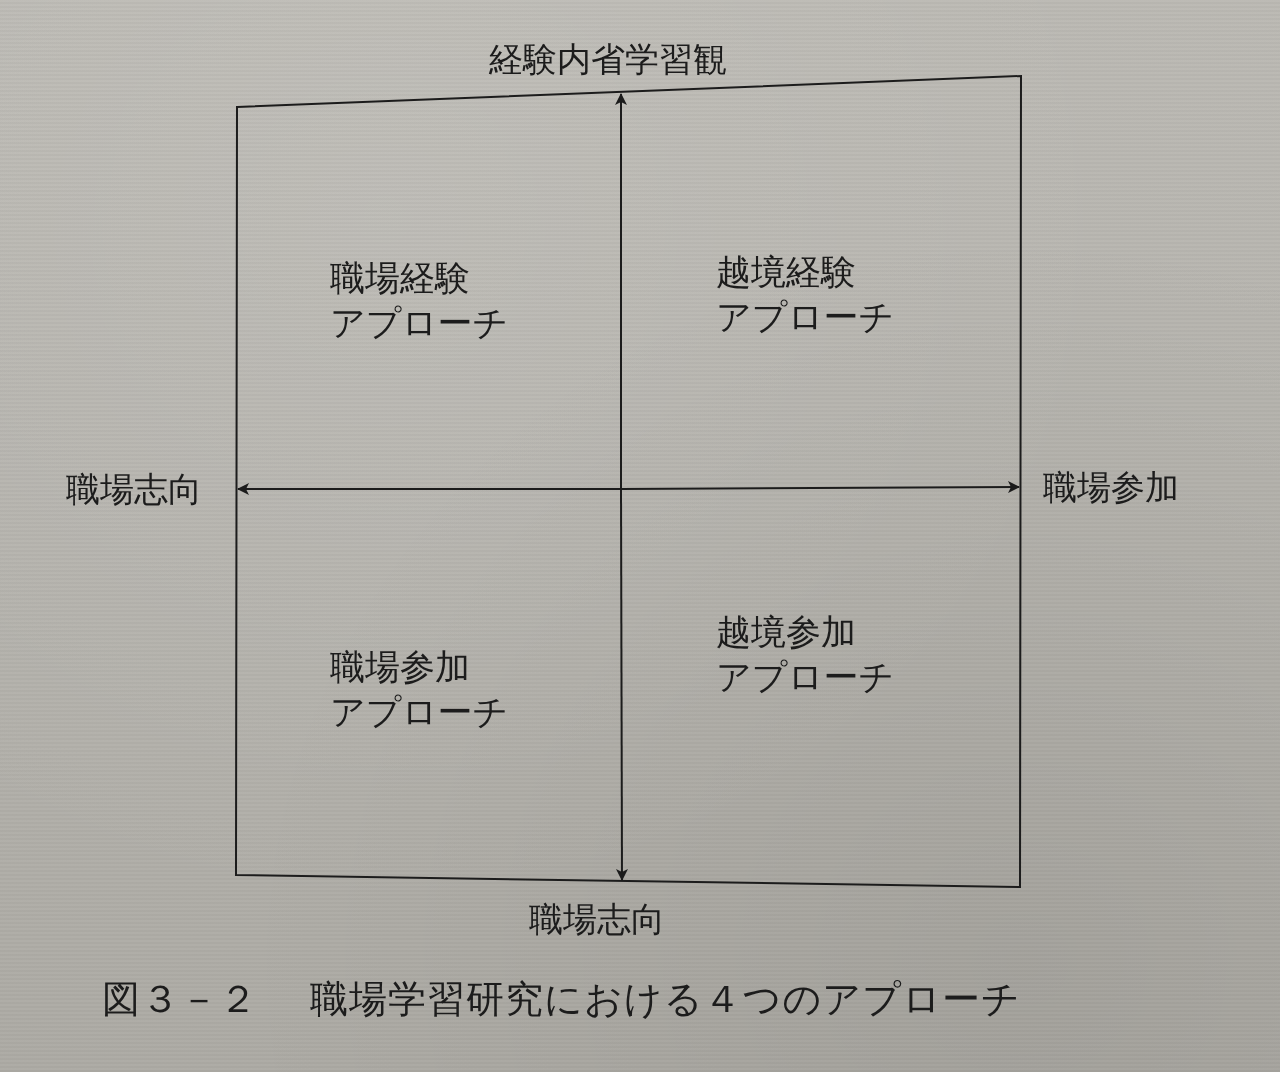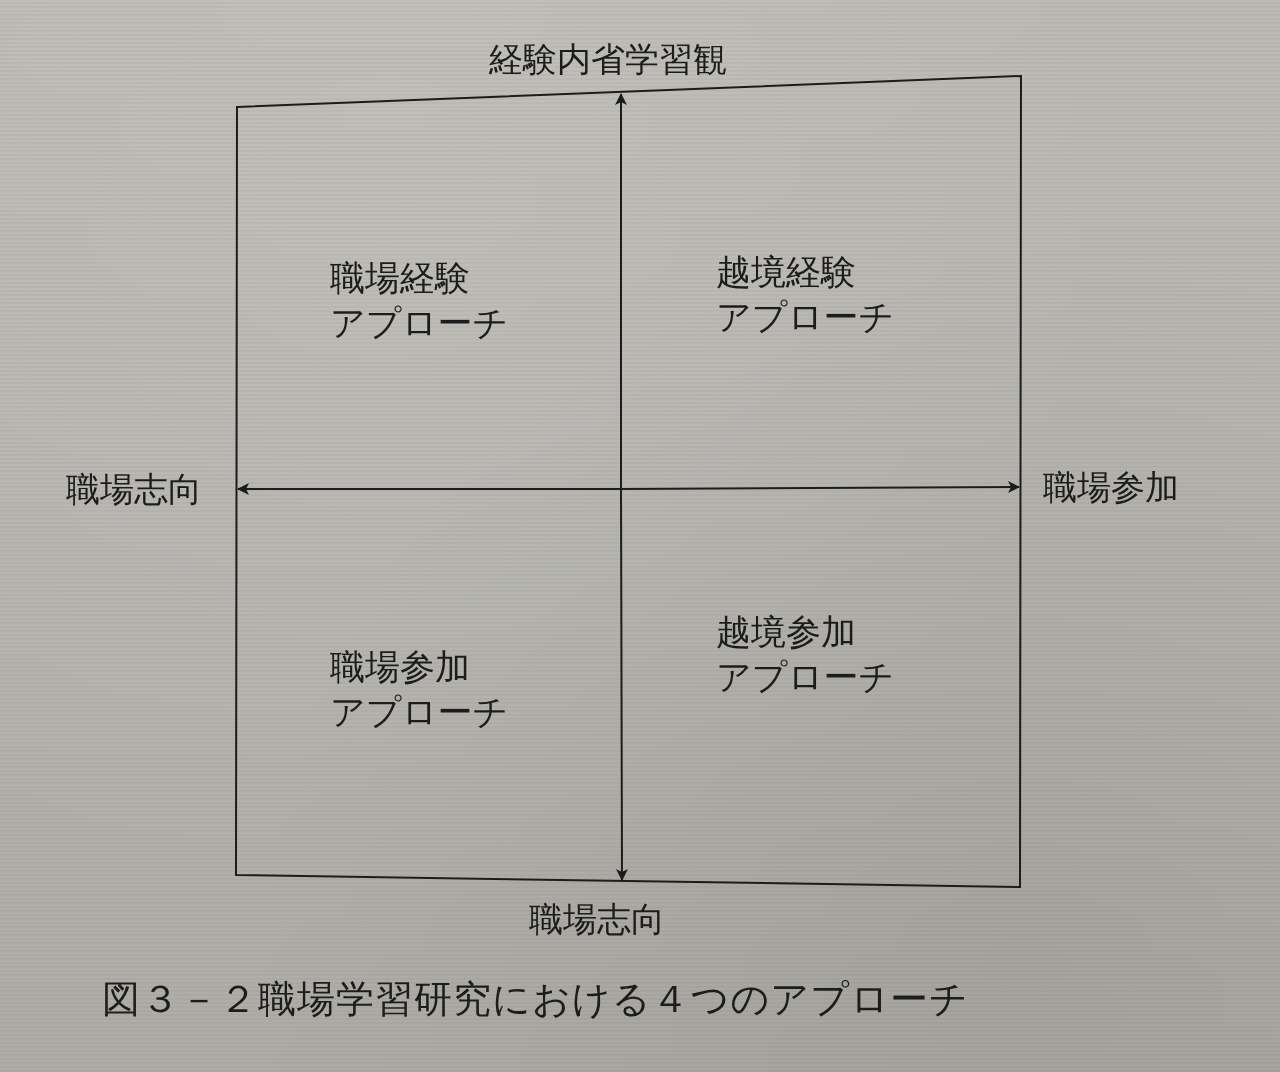--- a/index.html
+++ b/index.html
@@ -50,21 +50,21 @@
     .caption {
       position: absolute;
       left: 102px;
       top: 980px;
       font-size: 38px;
       line-height: 1;
       color: #1c1c1c;
       white-space: nowrap;
       letter-spacing: 1px;
     }
-    .caption .fig-no { }
+    .caption .fig-no { margin-right: 52px; }
   </style>
 </head>
 <body>
 
 <div class="page-texture"></div>
 
 <svg class="diagram" viewBox="0 0 1280 1072">
   <defs>
     <marker id="arrowhead" viewBox="0 0 12 12" refX="11" refY="6" markerWidth="12" markerHeight="12" markerUnits="userSpaceOnUse" orient="auto">
       <path d="M0,0 L12,6 L0,12 L3,6 Z" fill="#1c1c1c"></path>

